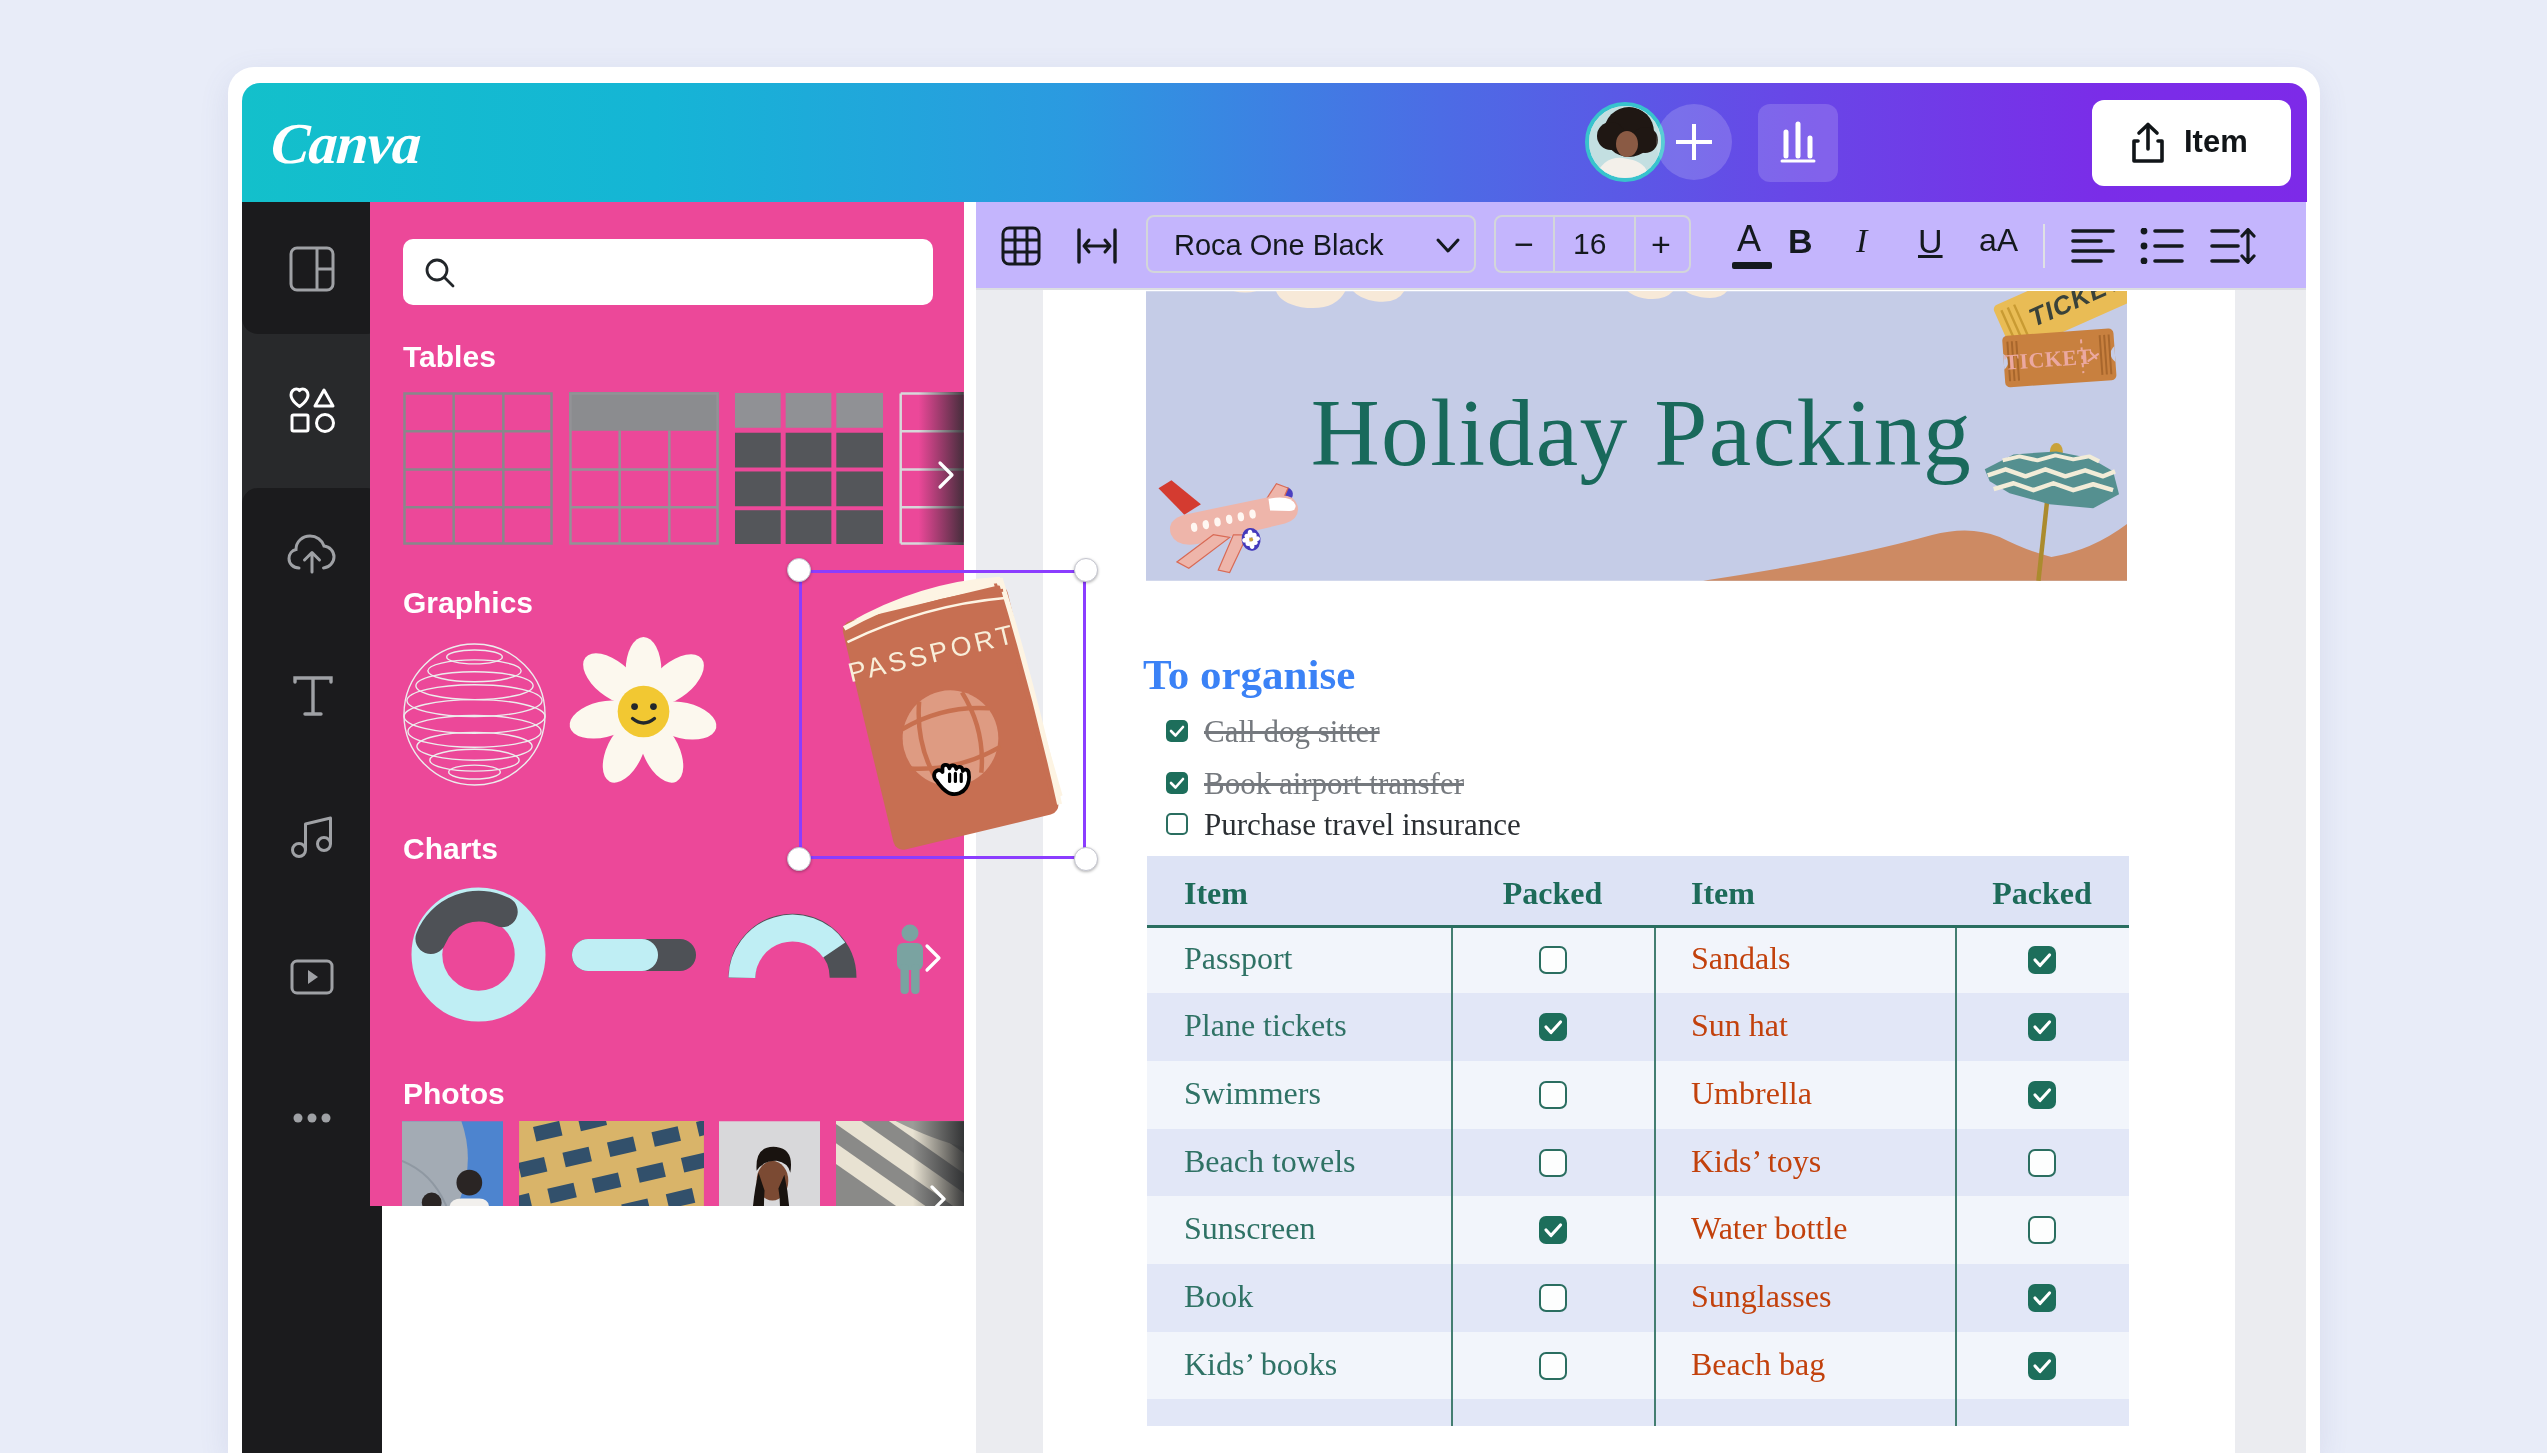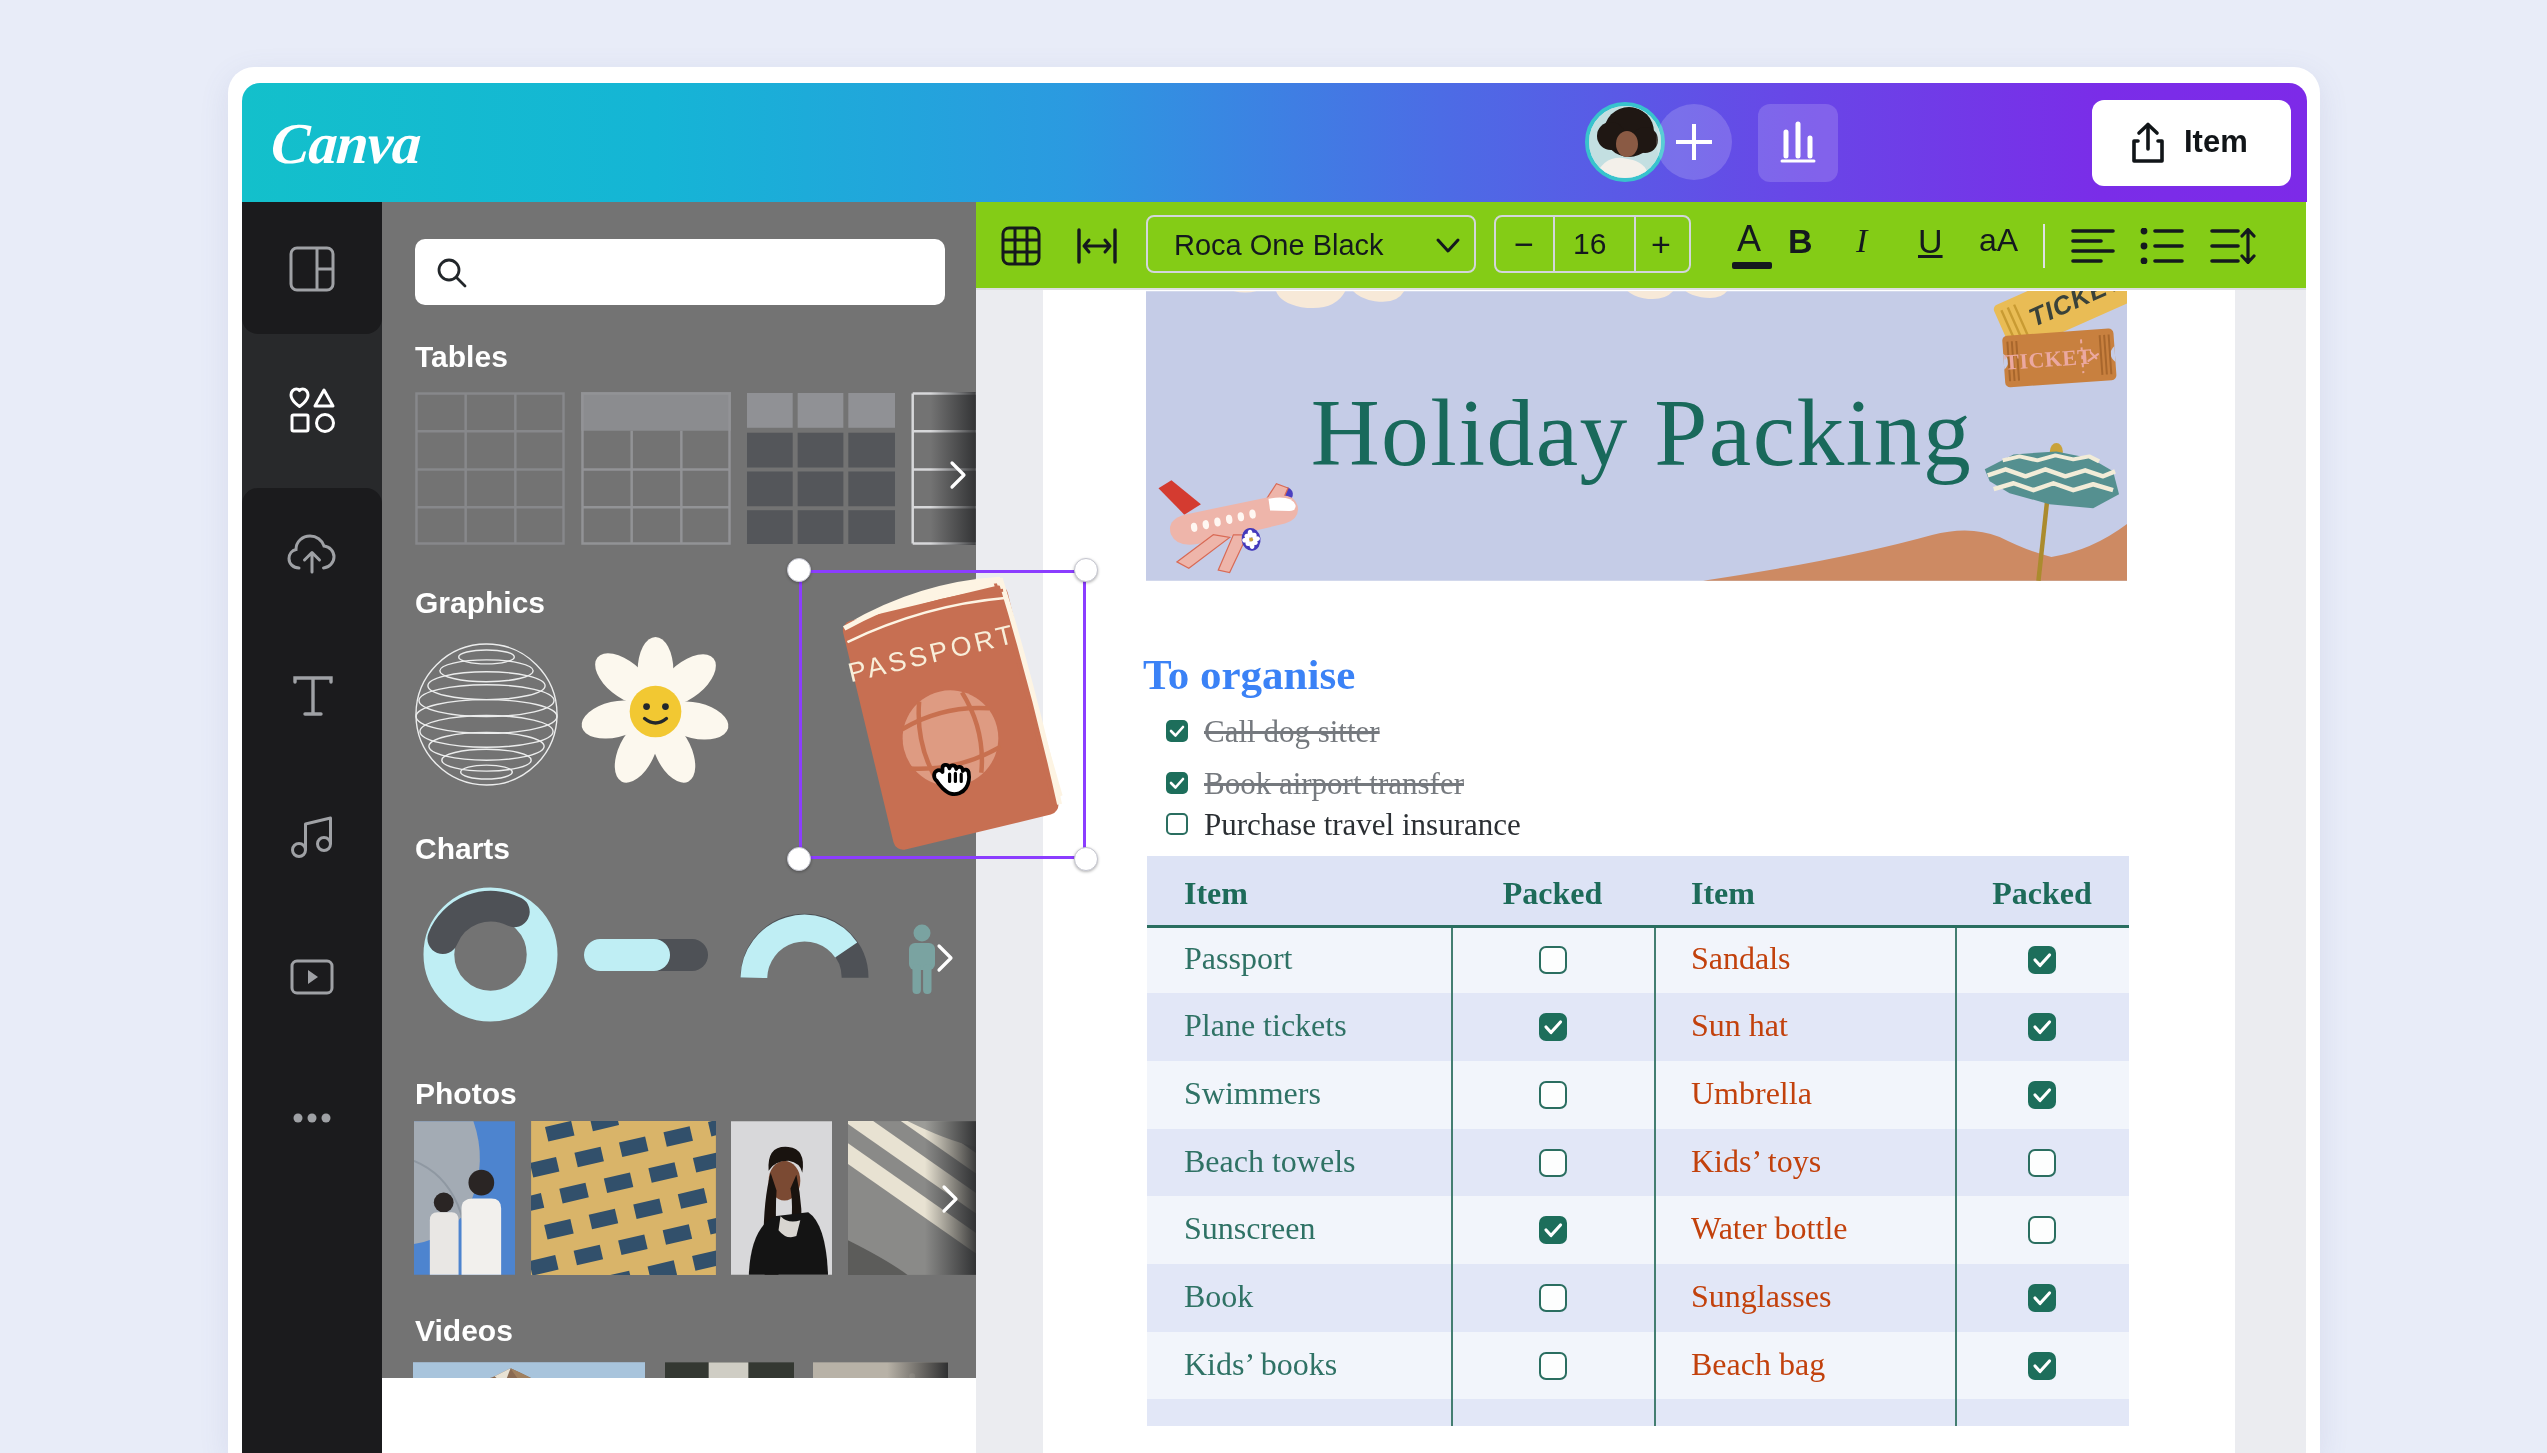--- a/index.html
+++ b/index.html
@@ -12,24 +12,24 @@
           box-shadow:0 8px 30px rgba(90,100,160,0.12); }
 
   .topbar { position:absolute; left:242px; top:83px; width:2065px; height:119px;
             border-radius:18px 18px 0 0;
             background:linear-gradient(90deg,#13c0cb 0%,#15b5d5 20%,#2b9ae0 40%,#4c6ce5 58%,#6847e7 75%,#7a2de8 90%,#7d2ae8 100%); }
 
   .rail { position:absolute; left:242px; top:202px; width:140px; height:1252px; background:#28292b; }
   .raildark1 { position:absolute; left:242px; top:202px; width:140px; height:132px; background:#1b1b1d; border-radius:0 0 16px 16px; }
   .raildark2 { position:absolute; left:242px; top:488px; width:140px; height:966px; background:#1b1b1d; border-radius:16px 16px 0 0; }
 
-  .panel { position:absolute; left:382px; top:202px; width:594px; height:1176px; background:#737373; overflow:hidden; }
+  .panel { position:absolute; left:370px; top:202px; width:594px; height:1004px; background:#ec4899; overflow:hidden; }
   .plabel { position:absolute; left:33px; color:#fff; font-size:30px; font-weight:bold; }
 
-  .toolbar { position:absolute; left:976px; top:202px; width:1330px; height:88px; background:#84cc16; border-bottom:2px solid #dcdee1; }
+  .toolbar { position:absolute; left:976px; top:202px; width:1330px; height:88px; background:#c4b5fd; border-bottom:2px solid #dcdee1; }
   .canvasarea { position:absolute; left:976px; top:290px; width:1330px; height:1164px; background:#ebecf0; }
   .page { position:absolute; left:67px; top:0; width:1192px; height:1164px; background:#ffffff; }
 
   .serif { font-family:"Liberation Serif", serif; }
   .trow { position:absolute; left:0; width:982px; height:68px; }
   .tl { background:#f2f5fb; }
   .td { background:#e2e7f7; }
   .it1 { position:absolute; left:37px; top:14px; font-family:"Liberation Serif",serif; font-size:32px; color:#2f7265; }
   .it2 { position:absolute; left:544px; top:14px; font-family:"Liberation Serif",serif; font-size:32px; color:#c2410c; }
   .cbc { position:absolute; top:20px; width:28px; height:28px; background:#1d6e5b; border-radius:7px; }

